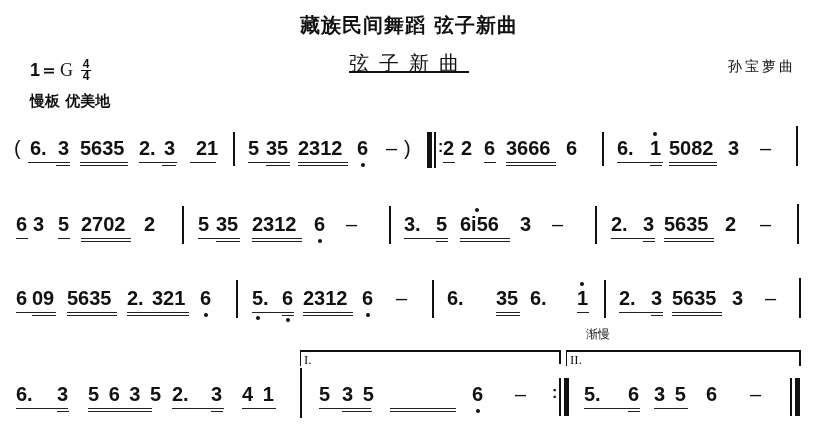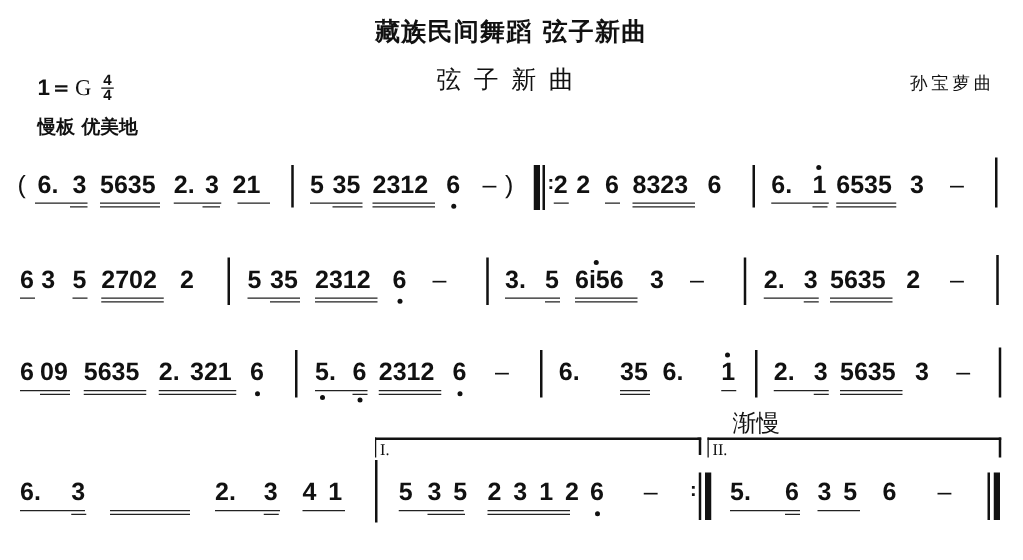--- a/index.html
+++ b/index.html
@@ -1,37 +1,37 @@
 <!DOCTYPE html>
 <html><head>
   <meta charset="utf-8">
   <style>
     html, body { margin: 0; padding: 0; background: #ffffff; }
     body { width: 818px; height: 448px; position: relative; overflow: hidden; color: #111; font-family: "Liberation Sans", "DejaVu Sans", sans-serif; }
     .abs { position: absolute; }
     .title { left: 0; width: 818px; top: 12px; text-align: center; font-size: 20px; font-weight: bold; letter-spacing: 1px; font-family: "DejaVu Sans", sans-serif; }
-    .subtitle { left: 0; width: 818px; top: 50px; text-align: center; font-size: 20px; letter-spacing: 10px; font-family: "DejaVu Serif", serif; font-weight: normal; }
+    .subtitle { left: 0; width: 818px; top: 50px; text-align: center; font-size: 20px; letter-spacing: 10px; font-family: "DejaVu Serif", serif; font-weight: normal; text-decoration: underline; }
     .composer { right: 22px; top: 58px; font-size: 14px; letter-spacing: 3px; font-family: "DejaVu Serif", serif; }
     .key { left: 30px; top: 58px; font-size: 18px; font-weight: bold; display: flex; align-items: center; }
     .key .g { font-family: "Liberation Serif", serif; font-weight: normal; margin-left: 2px; margin-right: 8px; }
     .frac { display: inline-flex; flex-direction: column; align-items: center; font-size: 12px; line-height: 11px; font-weight: bold; }
     .frac .bar { width: 10px; border-top: 1.5px solid #111; }
     .tempo { left: 30px; top: 92px; font-size: 15px; font-weight: bold; font-family: "DejaVu Sans", sans-serif; }
 
     .line { position: absolute; left: 0; width: 818px; height: 40px; }
     .n { position: absolute; font-size: 20px; font-weight: bold; font-family: "Liberation Sans", sans-serif; top: 0; line-height: 24px; }
     .ul { position: absolute; border-top: 1.5px solid #222; height: 0; }
     .bl { position: absolute; width: 2px; background: #111; }
     .bl.thick { width: 5px; }
     .dotb { position: absolute; width: 4px; height: 4px; background: #111; border-radius: 50%; }
     .rep { position: absolute; font-size: 16px; font-weight: bold; }
     .volta { position: absolute; border-top: 2px solid #111; border-left: 1.5px solid #111; height: 14px; }
     .volta.r { border-left: none; border-right: 2px solid #111; }
     .volta-label { position: absolute; font-family: "Liberation Serif", serif; font-size: 13px; }
-    .rit { position: absolute; font-size: 19px; font-family: Liberation Mono, monospace; }
+    .rit { position: absolute; font-size: 12px; font-family: Liberation Mono, monospace; }
   </style>
 </head>
 <body>
 
 <div class="abs title">藏族民间舞蹈  弦子新曲</div>
 <div class="abs subtitle">弦子新曲</div>
 <div class="abs composer">孙宝萝曲</div>
 <div class="abs key">
   <span>1＝</span>
   <span class="g">G</span>
@@ -49,21 +49,21 @@
   <span class="n" style="left:58px">3</span>
   <div class="ul" style="left:28px;width:42px;top:26px"></div>
     <div class="ul" style="left:56px;width:14px;top:29px"></div>
   <span class="n" style="left:80px">5635</span>
   <div class="ul" style="left:80px;width:48px;top:26px"></div>
     <div class="ul" style="left:80px;width:48px;top:29px"></div>
   <span class="n" style="left:139px">2.</span>
   <span class="n" style="left:164px">3</span>
   <div class="ul" style="left:139px;width:38px;top:26px"></div>
     <div class="ul" style="left:162px;width:14px;top:29px"></div>
-  <span class="n" style="left:186px">21</span>
+  <span class="n" style="left:196px">21</span>
   <div class="ul" style="left:190px;width:26px;top:26px"></div>
   <div class="bl" style="left:233px;top:-4px;height:34px"></div>
   <span class="n" style="left:248px">5</span>
   <span class="n" style="left:266px">35</span>
   <div class="ul" style="left:248px;width:42px;top:26px"></div>
     <div class="ul" style="left:266px;width:24px;top:29px"></div>
   <span class="n" style="left:298px">2312</span>
   <div class="ul" style="left:298px;width:50px;top:26px"></div>
     <div class="ul" style="left:298px;width:50px;top:29px"></div>
   <span class="n" style="left:357px">6</span>
@@ -71,31 +71,31 @@
   <span class="n" style="left:386px;font-weight:normal">–</span>
   <span class="n" style="left:404px;font-weight:normal">)</span>
   <div class="bl thick" style="left:427px;top:-4px;height:36px"></div>
   <div class="bl" style="left:434px;top:-4px;height:36px"></div>
   <span class="rep" style="left:438px;top:2px">:</span>
   <span class="n" style="left:443px">2</span>
   <div class="ul" style="left:443px;width:12px;top:26px"></div>
   <span class="n" style="left:461px">2</span>
   <span class="n" style="left:484px">6</span>
   <div class="ul" style="left:484px;width:12px;top:26px"></div>
-  <span class="n" style="left:506px">8323</span>
+  <span class="n" style="left:506px">3666</span>
   <div class="ul" style="left:506px;width:50px;top:26px"></div>
     <div class="ul" style="left:506px;width:50px;top:29px"></div>
   <span class="n" style="left:566px">6</span>
   <div class="bl" style="left:602px;top:-4px;height:34px"></div>
   <span class="n" style="left:617px">6.</span>
   <span class="n" style="left:650px">1</span>
   <div class="dotb" style="left:653px;top:-4px"></div>
   <div class="ul" style="left:617px;width:46px;top:26px"></div>
     <div class="ul" style="left:650px;width:12px;top:29px"></div>
-  <span class="n" style="left:669px">6535</span>
+  <span class="n" style="left:669px">5082</span>
   <div class="ul" style="left:669px;width:48px;top:26px"></div>
     <div class="ul" style="left:669px;width:48px;top:29px"></div>
   <span class="n" style="left:728px">3</span>
   <span class="n" style="left:760px;font-weight:normal">–</span>
   <div class="bl" style="left:796px;top:-10px;height:40px"></div>
 </div>
 
 <div class="line" style="top:212px">
   <span class="n" style="left:16px">6</span>
   <div class="ul" style="left:16px;width:12px;top:26px"></div>
@@ -195,34 +195,34 @@
 <div class="volta r" style="left:558px;top:350px;width:1px;height:12px"></div>
 <div class="volta-label" style="left:304px;top:352px">I.</div>
 <div class="volta" style="left:566px;top:350px;width:232px;border-right:2px solid #111;height:14px"></div>
 <div class="volta-label" style="left:570px;top:352px">II.</div>
 
 <div class="line" style="top:382px">
   <span class="n" style="left:16px">6.</span>
   <span class="n" style="left:57px">3</span>
   <div class="ul" style="left:16px;width:52px;top:26px"></div>
     <div class="ul" style="left:57px;width:12px;top:29px"></div>
+  <span class="n" style="left:88px;letter-spacing:2px">5 6 3 5</span>
   <div class="ul" style="left:88px;width:64px;top:26px"></div>
     <div class="ul" style="left:88px;width:64px;top:29px"></div>
   <span class="n" style="left:172px">2.</span>
   <span class="n" style="left:211px">3</span>
   <div class="ul" style="left:172px;width:52px;top:26px"></div>
     <div class="ul" style="left:211px;width:12px;top:29px"></div>
   <span class="n" style="left:242px;letter-spacing:2px">4 1</span>
   <div class="ul" style="left:242px;width:34px;top:26px"></div>
   <div class="bl" style="left:300px;top:-14px;height:50px"></div>
   <span class="n" style="left:319px">5</span>
   <span class="n" style="left:342px;letter-spacing:2px">3 5</span>
   <div class="ul" style="left:319px;width:52px;top:26px"></div>
     <div class="ul" style="left:342px;width:30px;top:29px"></div>
-  <span class="n" style="left:390px;letter-spacing:2px">2 3 1 2</span>
   <div class="ul" style="left:390px;width:66px;top:26px"></div>
     <div class="ul" style="left:390px;width:66px;top:29px"></div>
   <span class="n" style="left:472px">6</span>
   <div class="dotb" style="left:476px;top:27px"></div>
   <span class="n" style="left:515px;font-weight:normal">–</span>
   <span class="rep" style="left:552px;top:2px">:</span>
   <div class="bl" style="left:559px;top:-4px;height:38px"></div>
   <div class="bl thick" style="left:564px;top:-4px;height:38px"></div>
   <span class="n" style="left:584px">5.</span>
   <span class="n" style="left:628px">6</span>

